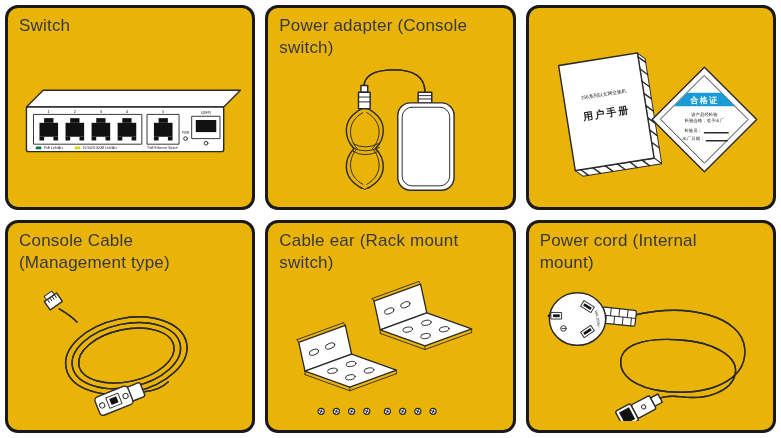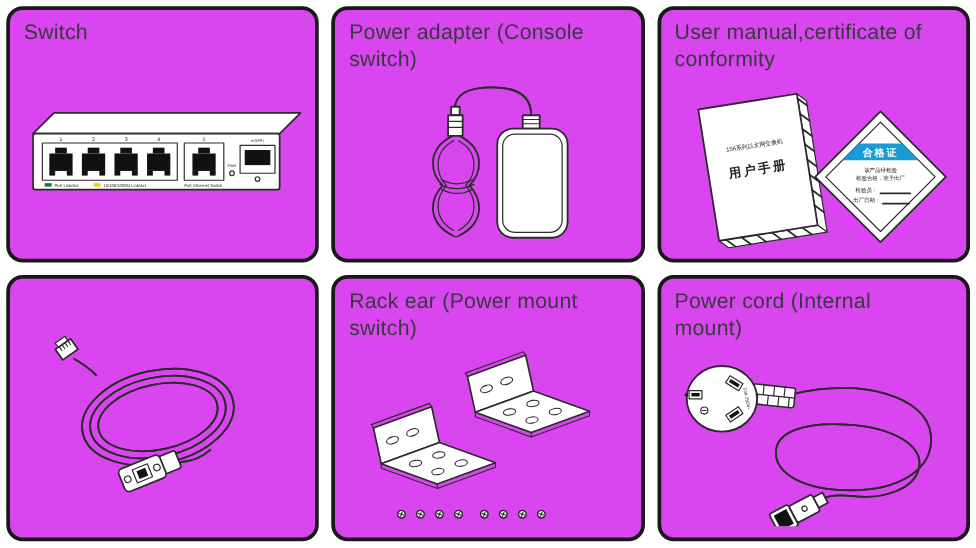--- a/index.html
+++ b/index.html
@@ -2,21 +2,21 @@
 <html><head>
 <meta charset="utf-8">
 <style>
   html,body{margin:0;padding:0;background:#fff;}
   body{width:781px;height:438px;overflow:hidden;font-family:"Liberation Sans",sans-serif;}
   .grid{
     box-sizing:border-box;width:781px;height:438px;padding:5px;
     display:grid;grid-template-columns:1fr 1fr 1fr;grid-template-rows:205px 213px;gap:10px;
   }
   .cell{
-    box-sizing:border-box;border:3px solid #191919;border-radius:13px;background:#d946ef;
+    box-sizing:border-box;border:3px solid #191919;border-radius:13px;background:#eab308;
     padding:7px 10px 4px 11px;display:flex;flex-direction:column;overflow:hidden;
   }
   .title{
     font-size:17px;line-height:1.3;color:#37393e;letter-spacing:.2px;
     white-space:pre-line;font-weight:400;
   }
   .art{flex:1;display:flex;align-items:center;justify-content:center;min-height:0;}
   svg{display:block;}
   .ln{stroke:#2b2b2b;fill:none;stroke-width:1.5;stroke-linejoin:round;stroke-linecap:round;}
   .thin{stroke-width:1;}
@@ -119,22 +119,20 @@
           <path class="thin" d="M45,126 Q48,128.5 51,126"></path>
           <path class="thin" d="M36,80 q12,7 26,0"></path>
           <path class="thin" d="M35,84 q13,7 28,0"></path>
           <path class="thin" d="M36,88 q12,7 26,0"></path>
         </g>
       </svg>
     </div>
   </section>
 
   <section class="cell">
-    <div class="title">User manual,certificate of
-conformity</div>
     <div class="art">
       <svg width="228" height="136" viewBox="0 0 235 142">
         <g transform="rotate(-9 70 75)">
           <g class="ln">
             <polygon class="wfill thin" points="112,18 119,25 119,137 112,130"></polygon>
             <polygon class="wfill thin" points="28,130 112,130 119,137 35,137"></polygon>
             <rect class="wfill" x="28" y="18" width="84" height="112"></rect>
           </g>
           <g class="ln" stroke-width="0.8">
             <line x1="112" y1="22" x2="119" y2="29"></line>
@@ -165,20 +163,22 @@
           <text class="tiny" x="152" y="95" font-size="4.6">检验员：</text>
           <line class="ln" stroke-width="0.8" x1="173" y1="96" x2="198" y2="96"></line>
           <text class="tiny" x="150" y="103.5" font-size="4.6">出厂日期：</text>
           <line class="ln" stroke-width="0.8" x1="175" y1="104.5" x2="197" y2="104.5"></line>
         </g>
       </svg>
     </div>
   </section>
 
   <section class="cell">
+    <div class="title">Console Cable
+(Management type)</div>
     <div class="art">
       <svg width="206" height="138" viewBox="0 0 220 148">
         <g>
           <ellipse class="ln" stroke-width="4.8" cx="105" cy="80" rx="66" ry="40" transform="rotate(-12 105 80)"></ellipse>
           <ellipse class="ln" stroke="#fff" stroke-width="2.6" cx="105" cy="80" rx="66" ry="40" transform="rotate(-12 105 80)"></ellipse>
           <ellipse class="ln" stroke-width="4.8" cx="105" cy="80" rx="59" ry="34" transform="rotate(-12 105 80)"></ellipse>
           <ellipse class="ln" stroke="#fff" stroke-width="2.6" cx="105" cy="80" rx="59" ry="34" transform="rotate(-12 105 80)"></ellipse>
           <ellipse class="ln" stroke-width="4.8" cx="105" cy="80" rx="52" ry="28" transform="rotate(-12 105 80)"></ellipse>
           <ellipse class="ln" stroke="#fff" stroke-width="2.6" cx="105" cy="80" rx="52" ry="28" transform="rotate(-12 105 80)"></ellipse>
         </g>
@@ -204,21 +204,21 @@
           <circle class="thin wfill" cx="-22.5" cy="0" r="2.8"></circle>
           <circle class="thin wfill" cx="4.5" cy="0" r="2.8"></circle>
           <rect class="thin wfill" x="-16" y="-6" width="14" height="12"></rect>
           <rect class="blk" x="-13" y="-3.5" width="8" height="7"></rect>
         </g>
       </svg>
     </div>
   </section>
 
   <section class="cell">
-    <div class="title">Rack ear (Power mount
+    <div class="title">Cable ear (Rack mount
 switch)</div>
     <div class="art">
       <svg width="200" height="146" viewBox="0 0 220 163">
         <defs>
           <g id="bracket" class="ln">
             <polygon class="wfill" points="0,55 52,36 45,4 -7,23"></polygon>
             <path class="thin" d="M-9,20 L43,1 M-9,20 L-7,23 M43,1 L45,4"></path>
             <ellipse class="thin" cx="10" cy="34" rx="5.5" ry="3" transform="rotate(-20 10 34)"></ellipse>
             <ellipse class="thin" cx="28" cy="27" rx="5.5" ry="3" transform="rotate(-20 28 27)"></ellipse>
             <polygon class="wfill" points="0,55 52,36 102,54 50,73"></polygon>

